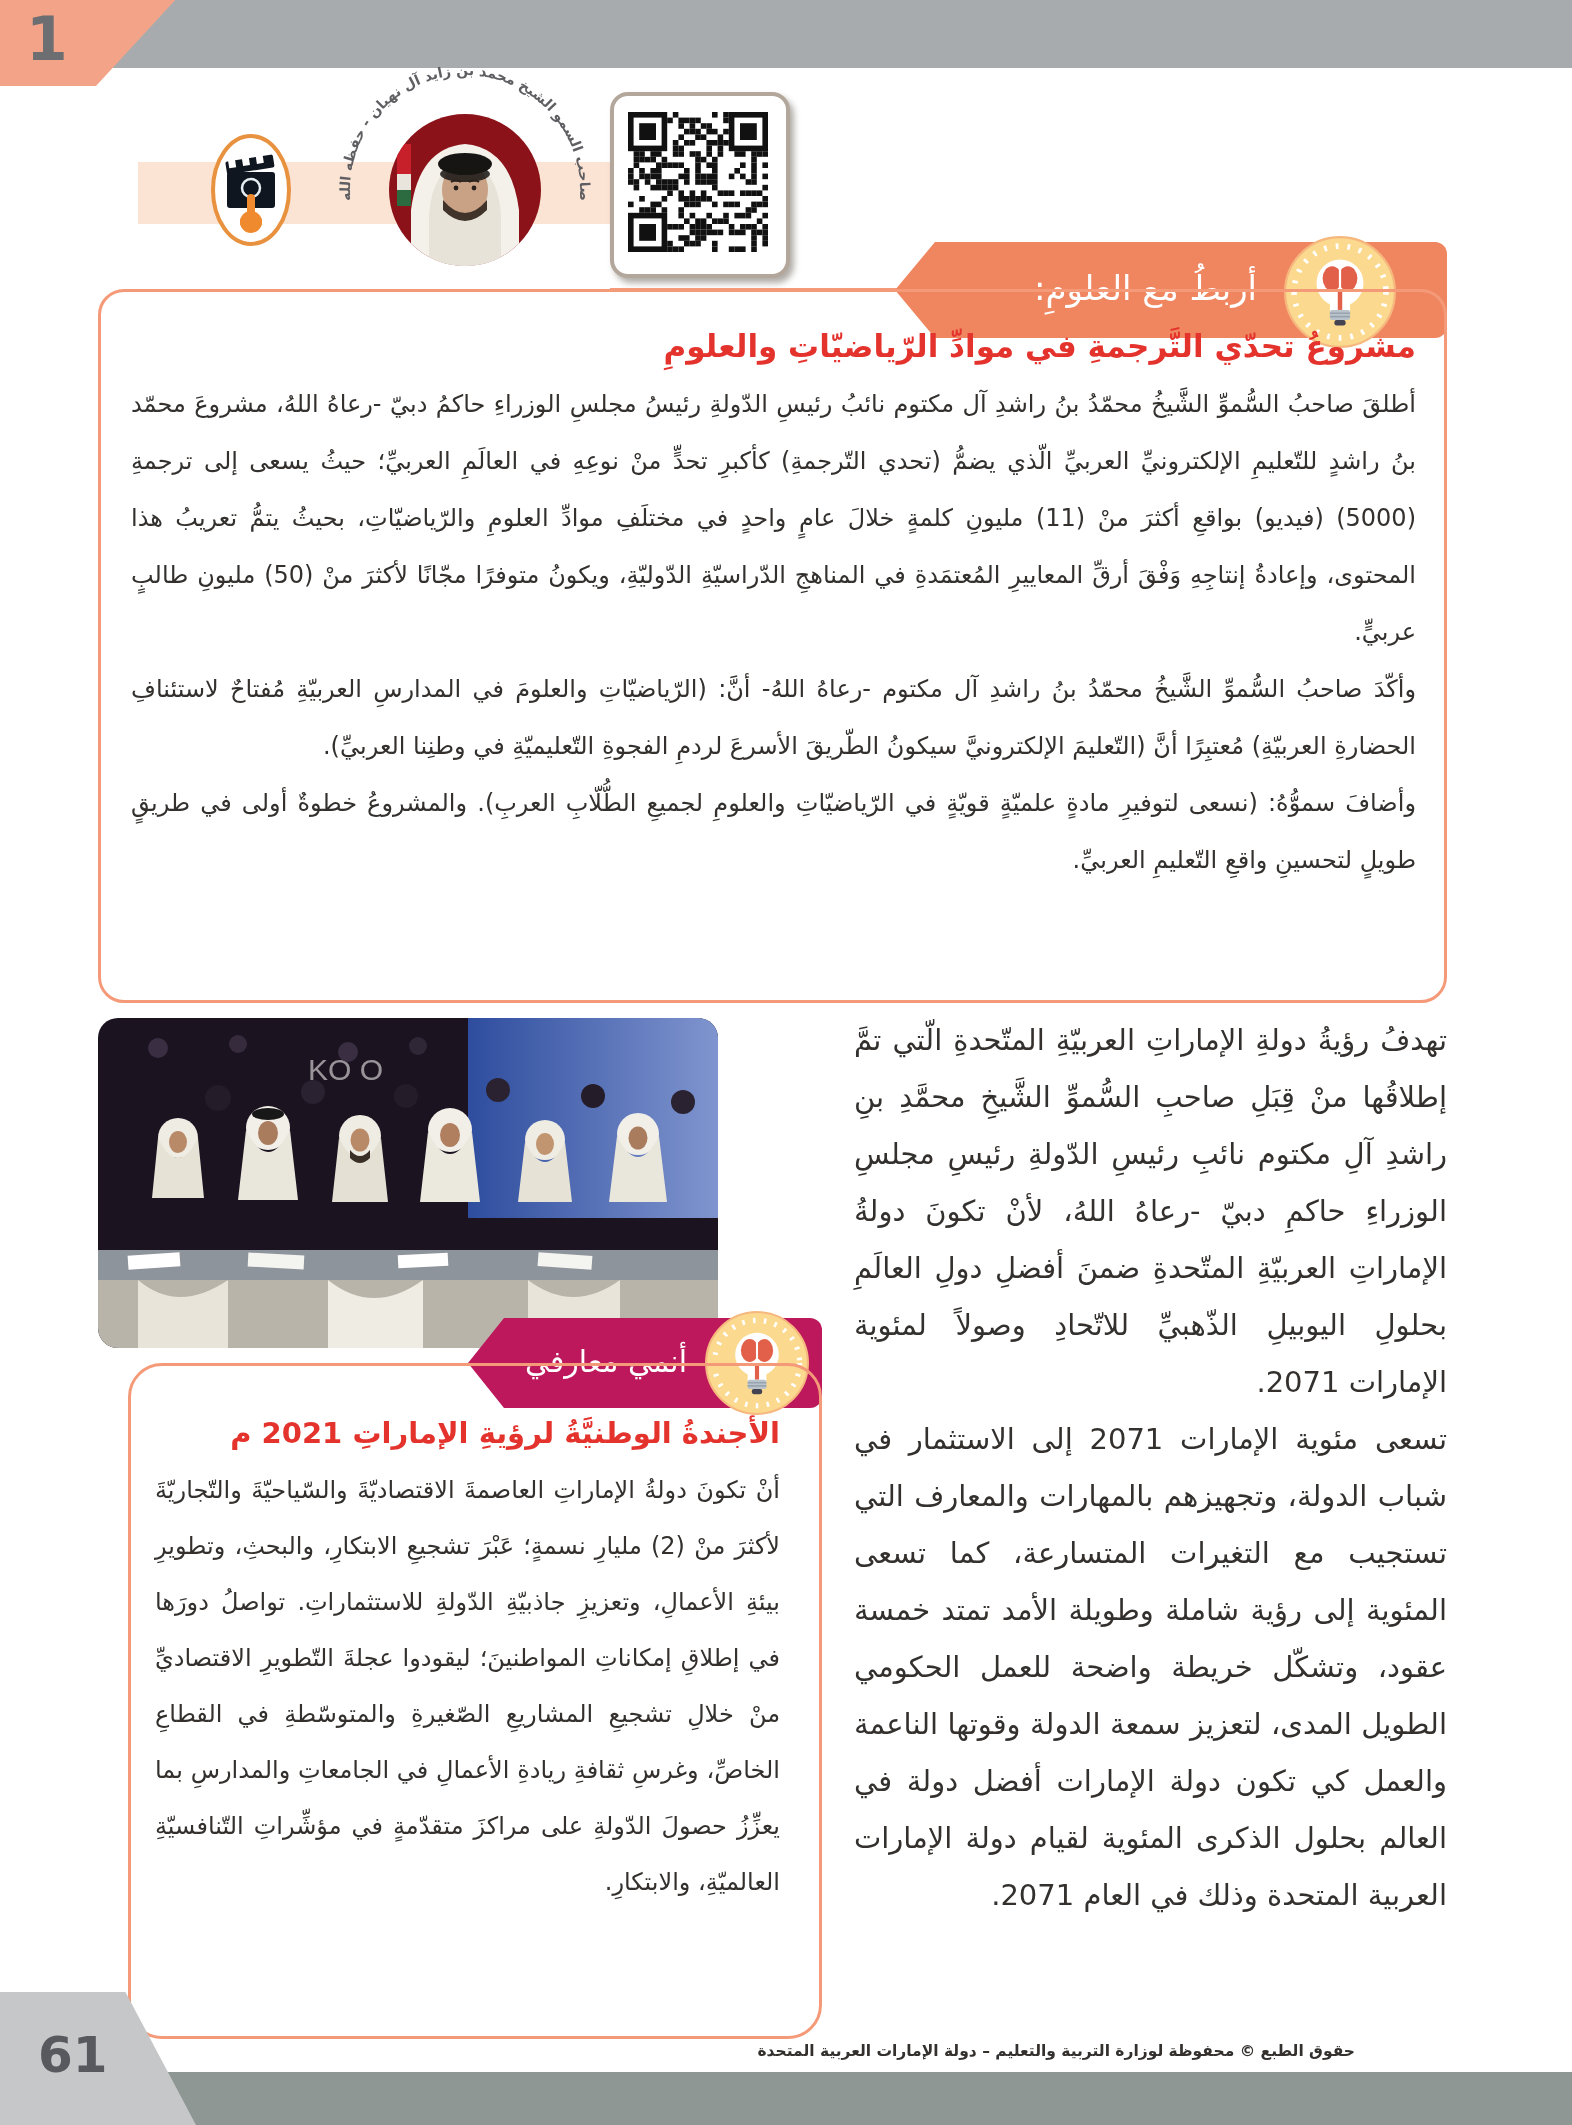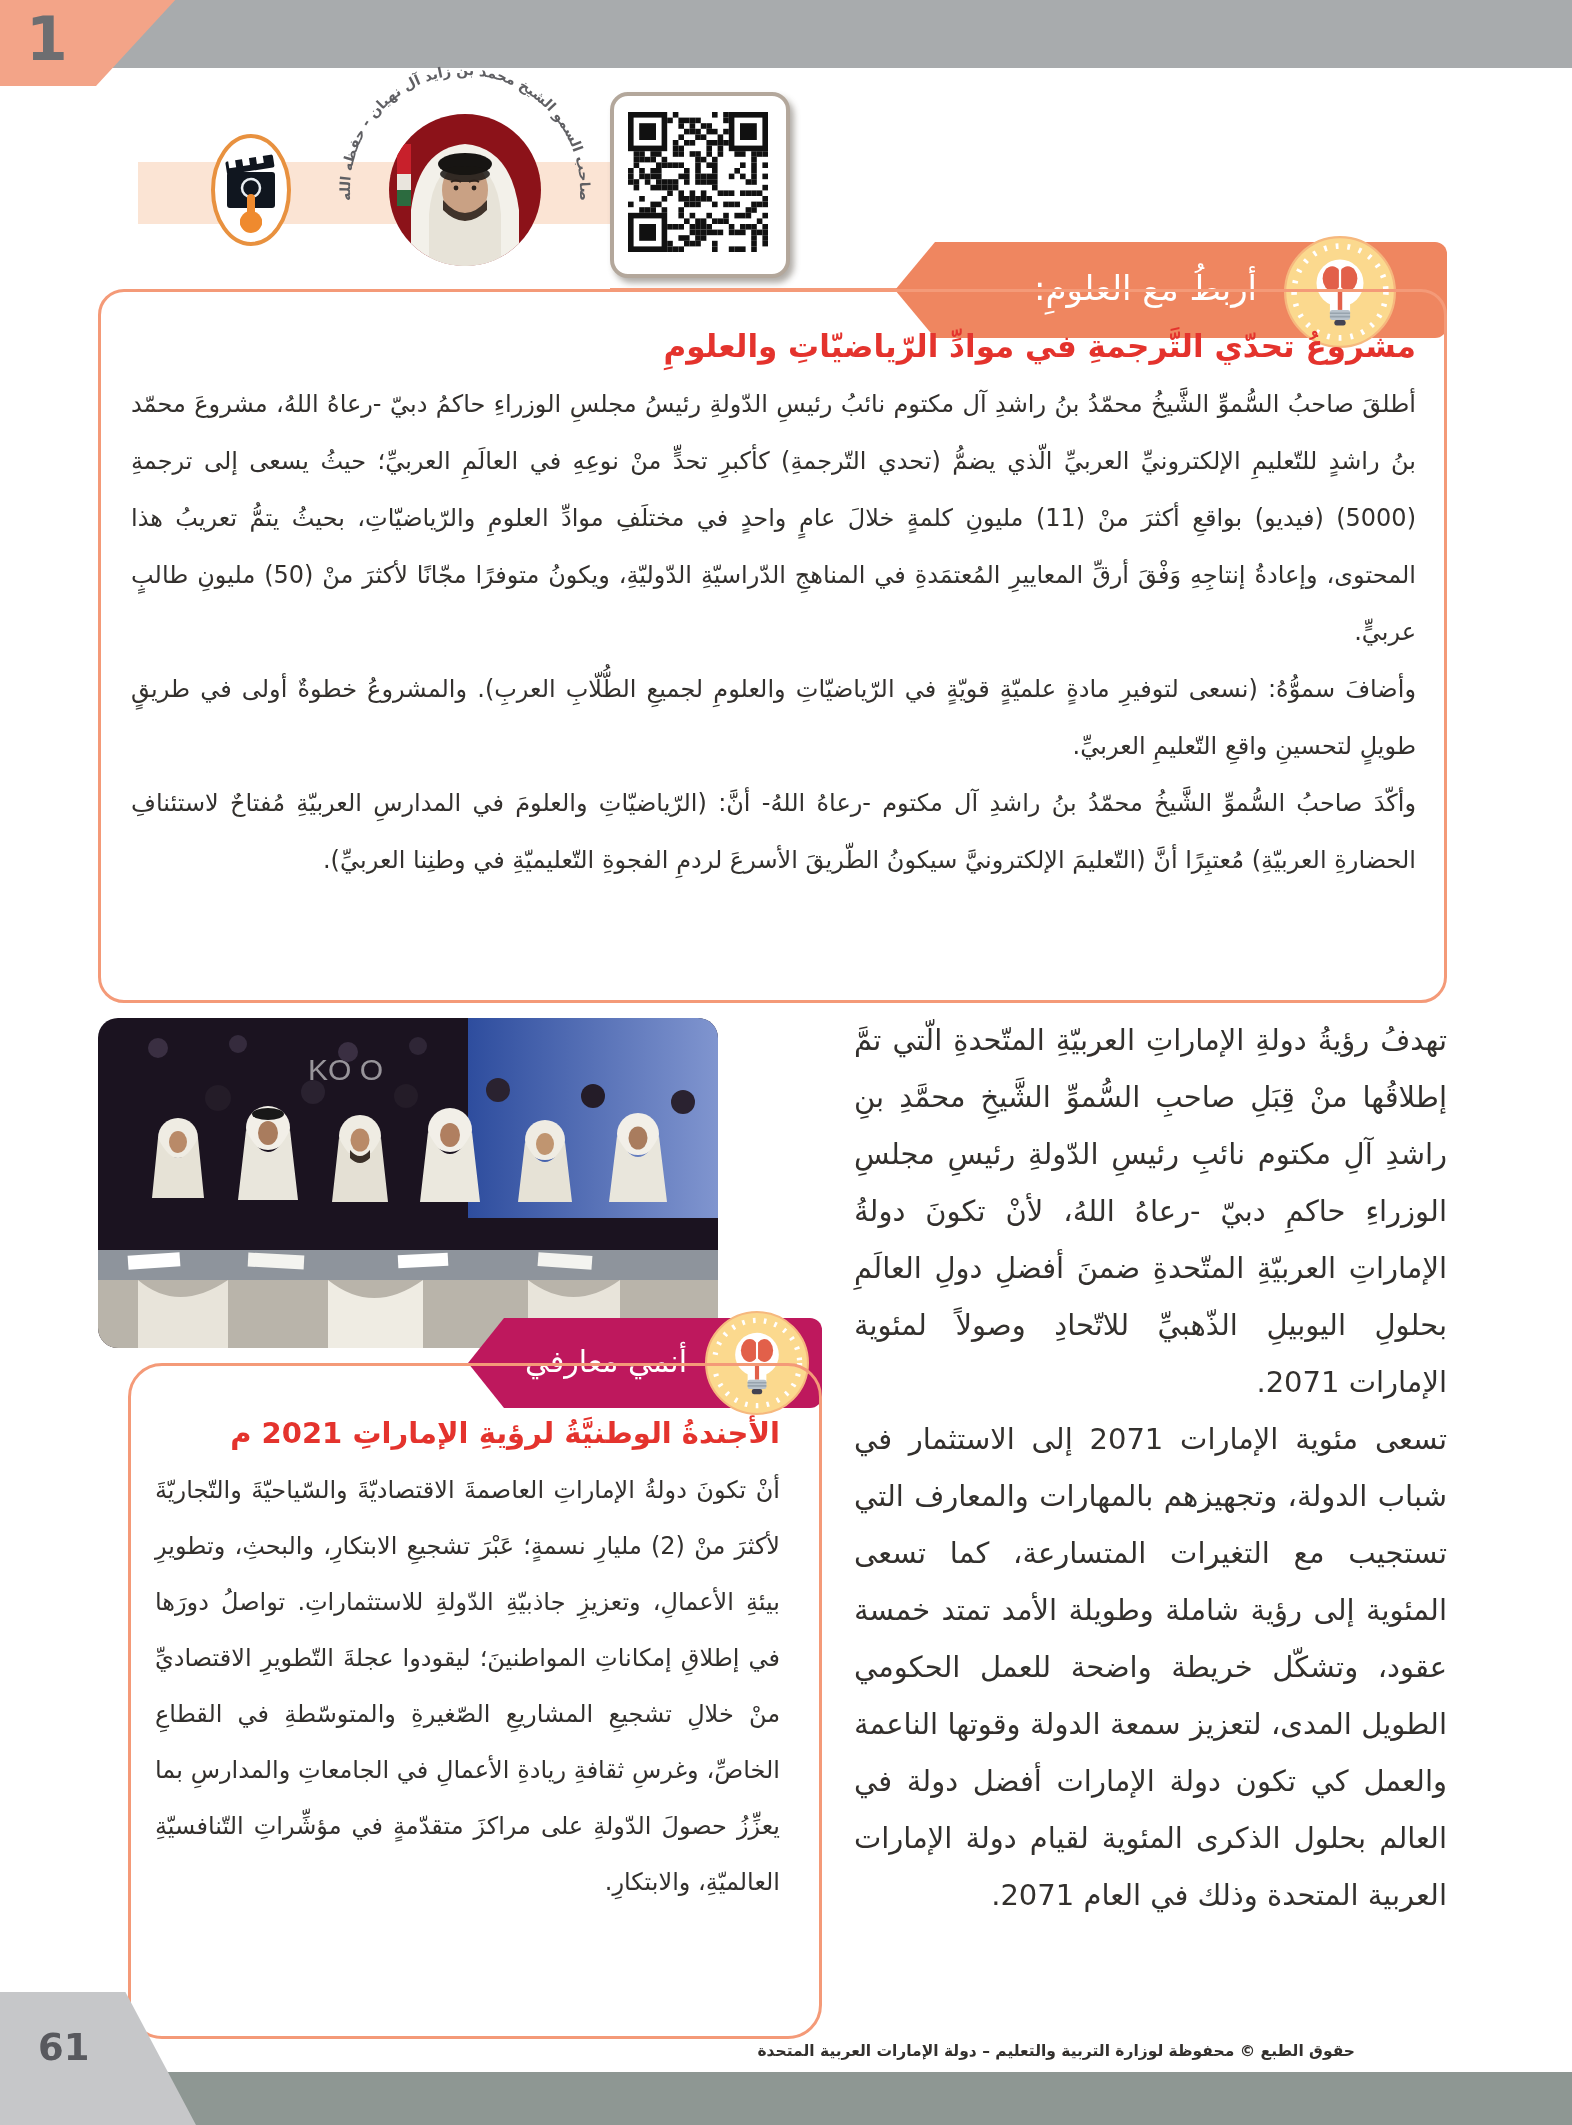--- a/index.html
+++ b/index.html
@@ -7,21 +7,21 @@
         font-family:"DejaVu Sans","Liberation Sans",sans-serif;}
   .abs{position:absolute;}
   
   .topbar{left:0;top:0;width:1572px;height:68px;}
   .unit-tab{left:0;top:0;width:240px;height:86px;
             clip-path:polygon(0 0,73% 0,40% 100%,0 100%);}
   .unit-num{left:26px;top:4px;font-size:60px;font-weight:bold;}
   .botbar{left:0;top:2072px;width:1572px;height:53px;}
   .bot-trap{left:0;top:1992px;width:196px;height:133px;
             clip-path:polygon(0 0,64% 0,100% 100%,0 100%);}
-  .page-num{left:38px;top:2026px;font-size:37px;font-weight:bold;}
+  .page-num{left:38px;top:2026px;font-size:50px;font-weight:bold;}
   
   .band{left:138px;top:162px;width:566px;height:62px;}
   .clapper-oval{left:210px;top:132px;}
   .portrait{left:389px;top:114px;width:152px;height:152px;border-radius:50%;overflow:hidden;}
   .caption-svg{left:320px;top:50px;}
   .qr-frame{left:610px;top:92px;width:172px;height:178px;background:#fff;border:4px solid #b3a79b;
             border-radius:18px;box-shadow:4px 5px 6px rgba(80,70,60,.45);}
   .qr-frame svg{position:absolute;left:14px;top:16px;}
   
   .banner{color:#fff;display:flex;align-items:center;}
@@ -359,22 +359,22 @@
       <rect x="41" y="66" width="18" height="9" rx="2" fill="#b9c3cc"></rect>
       <path d="M41,69 h18 M41,72 h18" stroke="#98a4ae" stroke-width="1.5"></path>
       <rect x="45" y="75" width="10" height="5" rx="2" fill="#434352"></rect>
     </svg>
   </div>
 
   <div class="abs box1" style="border-color:#f49a78">
     <h2 class="red-title t1" style="color:#e4332d">مشروعُ تحدّي التَّرجمةِ في موادِّ الرّياضيّاتِ والعلومِ</h2>
     <div class="body-text" style="color:#33302d">
       <p>أطلقَ صاحبُ السُّموِّ الشَّيخُ محمّدُ بنُ راشدِ آل مكتوم نائبُ رئيسِ الدّولةِ رئيسُ مجلسِ الوزراءِ حاكمُ دبيّ -رعاهُ اللهُ، مشروعَ محمّد بنُ راشدٍ للتّعليمِ الإلكترونيِّ العربيِّ الّذي يضمُّ (تحدي التّرجمةِ) كأكبرِ تحدٍّ منْ نوعِهِ في العالَمِ العربيِّ؛ حيثُ يسعى إلى ترجمةِ (5000) (فيديو) بواقعِ أكثرَ منْ (11) مليونِ كلمةٍ خلالَ عامٍ واحدٍ في مختلَفِ موادِّ العلومِ والرّياضيّاتِ، بحيثُ يتمُّ تعريبُ هذا المحتوى، وإعادةُ إنتاجِهِ وَفْقَ أرقِّ المعاييرِ المُعتمَدةِ في المناهجِ الدّراسيّةِ الدّوليّةِ، ويكونُ متوفرًا مجّانًا لأكثرَ منْ (50) مليونِ طالبٍ عربيٍّ.</p>
+      <p>وأكّدَ صاحبُ السُّموِّ الشَّيخُ محمّدُ بنُ راشدِ آل مكتوم -رعاهُ اللهُ- أنَّ: (الرّياضيّاتِ والعلومَ في المدارسِ العربيّةِ مُفتاحٌ لاستئنافِ الحضارةِ العربيّةِ) مُعتبِرًا أنَّ (التّعليمَ الإلكترونيَّ سيكونُ الطّريقَ الأسرعَ لردمِ الفجوةِ التّعليميّةِ في وطنِنا العربيِّ).</p>
       <p>وأضافَ سموُّهُ: (نسعى لتوفيرِ مادةٍ علميّةٍ قويّةٍ في الرّياضيّاتِ والعلومِ لجميعِ الطُّلّابِ العربِ). والمشروعُ خطوةٌ أولى في طريقٍ طويلٍ لتحسينِ واقعِ التّعليمِ العربيِّ.</p>
-      <p>وأكّدَ صاحبُ السُّموِّ الشَّيخُ محمّدُ بنُ راشدِ آل مكتوم -رعاهُ اللهُ- أنَّ: (الرّياضيّاتِ والعلومَ في المدارسِ العربيّةِ مُفتاحٌ لاستئنافِ الحضارةِ العربيّةِ) مُعتبِرًا أنَّ (التّعليمَ الإلكترونيَّ سيكونُ الطّريقَ الأسرعَ لردمِ الفجوةِ التّعليميّةِ في وطنِنا العربيِّ).</p>
     </div>
   </div>
 
   <div class="abs photo">
     <svg width="620" height="330" viewBox="0 0 620 330" preserveAspectRatio="none">
       <defs>
         <linearGradient id="blu" x1="0" y1="0" x2="1" y2="0">
           <stop offset="0" stop-color="#2e4d9e"></stop>
             <stop offset="1" stop-color="#8095cf"></stop>
         </linearGradient>

